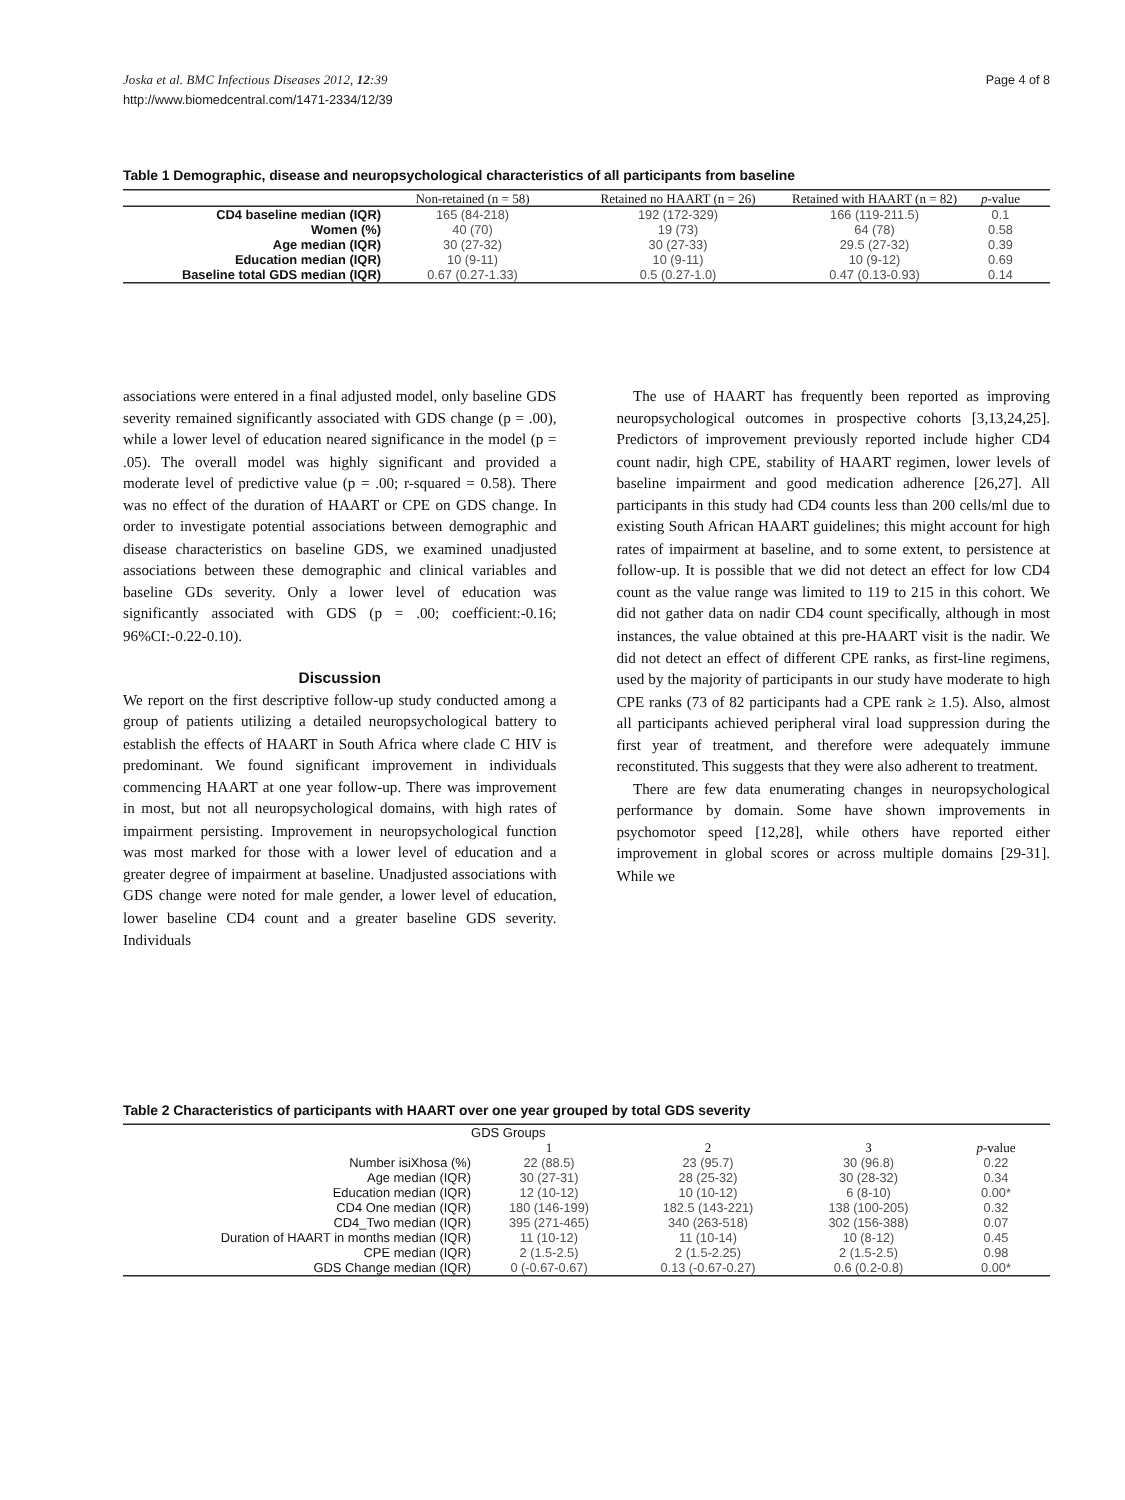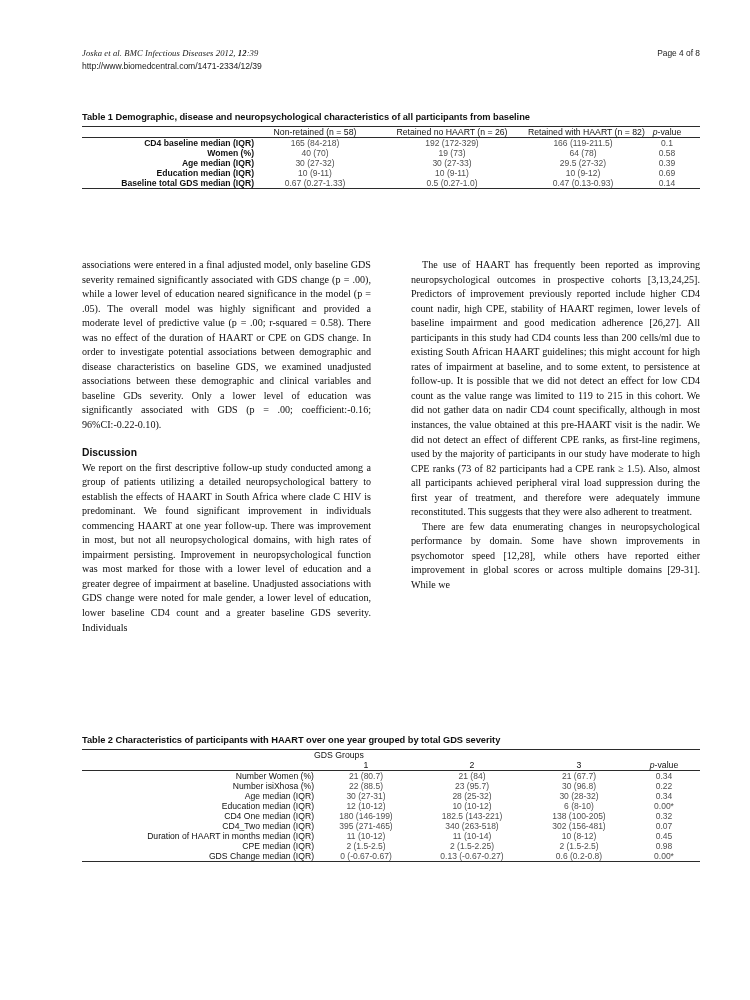--- a/index.html
+++ b/index.html
@@ -84,21 +84,21 @@
   table.tbl td, table.tbl th {
     padding: 0;
     font-weight: normal;
     vertical-align: bottom;
   }
   .rule-top  { border-top: 1.4px solid #2b2b2b; }
   .rule-mid  { border-top: .9px solid #2b2b2b; }
   .rule-bot  { border-bottom: 1.4px solid #2b2b2b; }
 
   .hdr-cell {
-    font-family: Liberation Sans, sans-serif;
+    font-family: Liberation Serif, serif;
     font-weight: bold;
     font-size: 8.7px;
     color: #111;
     text-align: center;
     padding: 5px 2px 4px 2px;
     white-space: nowrap;
   }
   .hdr-cell.pv { padding-right: 4px; }
   .hdr-cell .pit { font-style: italic; }
 
@@ -146,21 +146,21 @@
     hyphens: manual;
   }
   .col p { margin: 0; }
   .col p.ind { text-indent: 11px; }
   .col h3.sec {
     font-family: "Liberation Sans", sans-serif;
     font-weight: bold;
     font-size: 10.3px;
     margin: 13px 0 1px 0;
     line-height: 14px;
-    text-align: left;
+    text-align: center;
     color: #111;
   }
 </style>
 </head>
 <body>
 
 <div class="page">
 
   <div class="runhead">
     <div class="runhead-row">
@@ -259,27 +259,20 @@
         </tr>
         <tr>
           <th class="hdr-cell"></th>
           <th class="hdr-cell">1</th>
           <th class="hdr-cell">2</th>
           <th class="hdr-cell">3</th>
           <th class="hdr-cell pv"><span class="pit">p</span><span>-value</span></th>
         </tr>
       </thead>
       <tbody>
-        <tr class="rule-mid">
-          <td class="rowlabel">Number Women (%)</td>
-          <td class="cellval">21 (80.7)</td>
-          <td class="cellval">21 (84)</td>
-          <td class="cellval">21 (67.7)</td>
-          <td class="cellval pv">0.34</td>
-        </tr>
         <tr>
           <td class="rowlabel">Number isiXhosa (%)</td>
           <td class="cellval">22 (88.5)</td>
           <td class="cellval">23 (95.7)</td>
           <td class="cellval">30 (96.8)</td>
           <td class="cellval pv">0.22</td>
         </tr>
         <tr>
           <td class="rowlabel">Age median (IQR)</td>
           <td class="cellval">30 (27-31)</td>
@@ -298,21 +291,21 @@
           <td class="rowlabel">CD4 One median (IQR)</td>
           <td class="cellval">180 (146-199)</td>
           <td class="cellval">182.5 (143-221)</td>
           <td class="cellval">138 (100-205)</td>
           <td class="cellval pv">0.32</td>
         </tr>
         <tr>
           <td class="rowlabel">CD4_Two median (IQR)</td>
           <td class="cellval">395 (271-465)</td>
           <td class="cellval">340 (263-518)</td>
-          <td class="cellval">302 (156-481)</td>
+          <td class="cellval">302 (156-388)</td>
           <td class="cellval pv">0.07</td>
         </tr>
         <tr>
           <td class="rowlabel">Duration of HAART in months median (IQR)</td>
           <td class="cellval">11 (10-12)</td>
           <td class="cellval">11 (10-14)</td>
           <td class="cellval">10 (8-12)</td>
           <td class="cellval pv">0.45</td>
         </tr>
         <tr>

